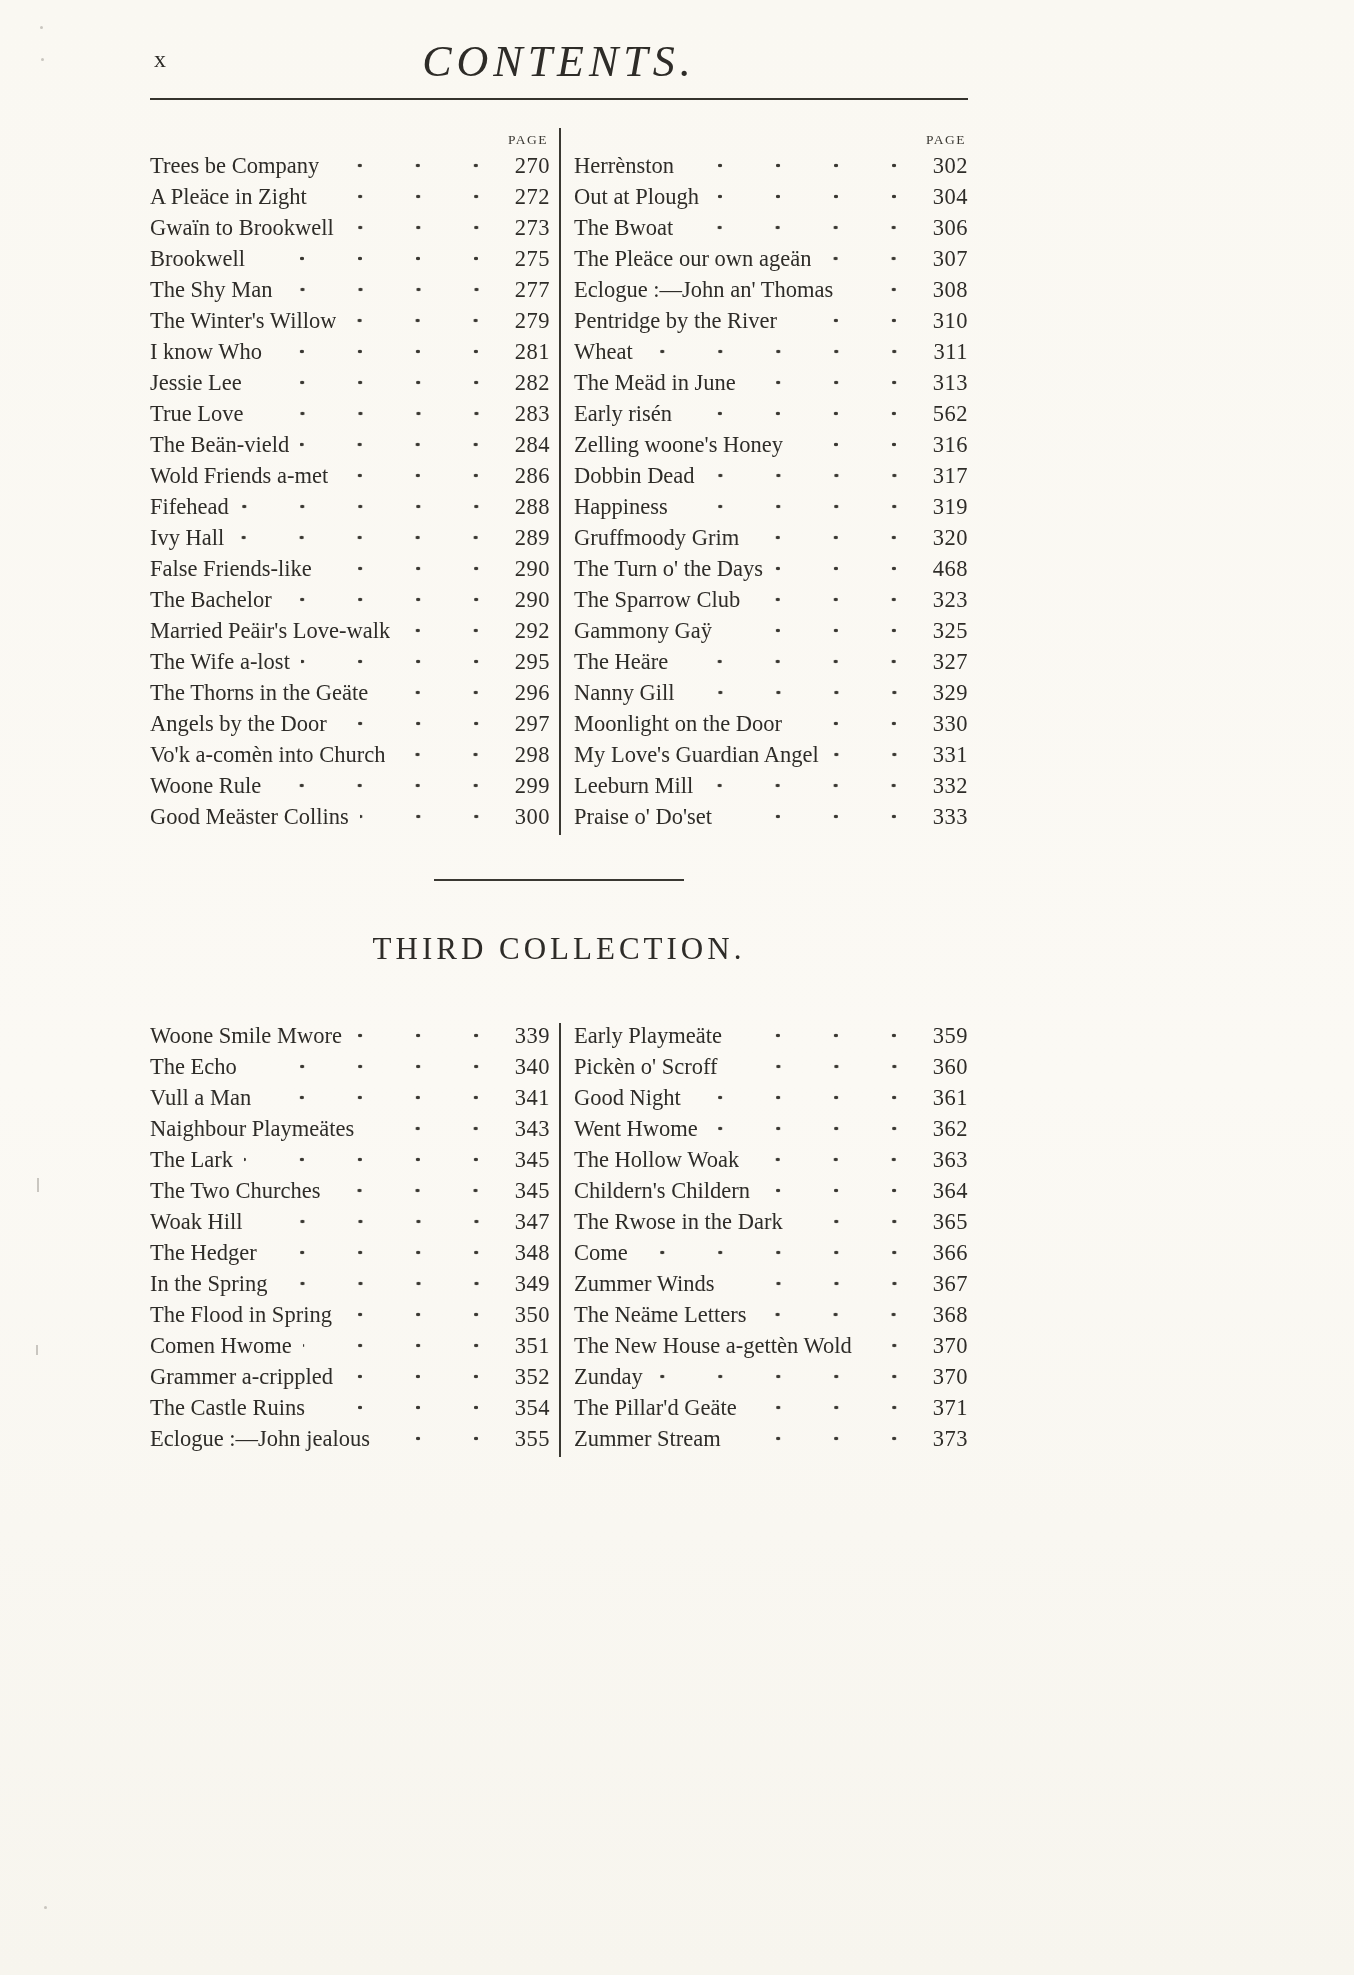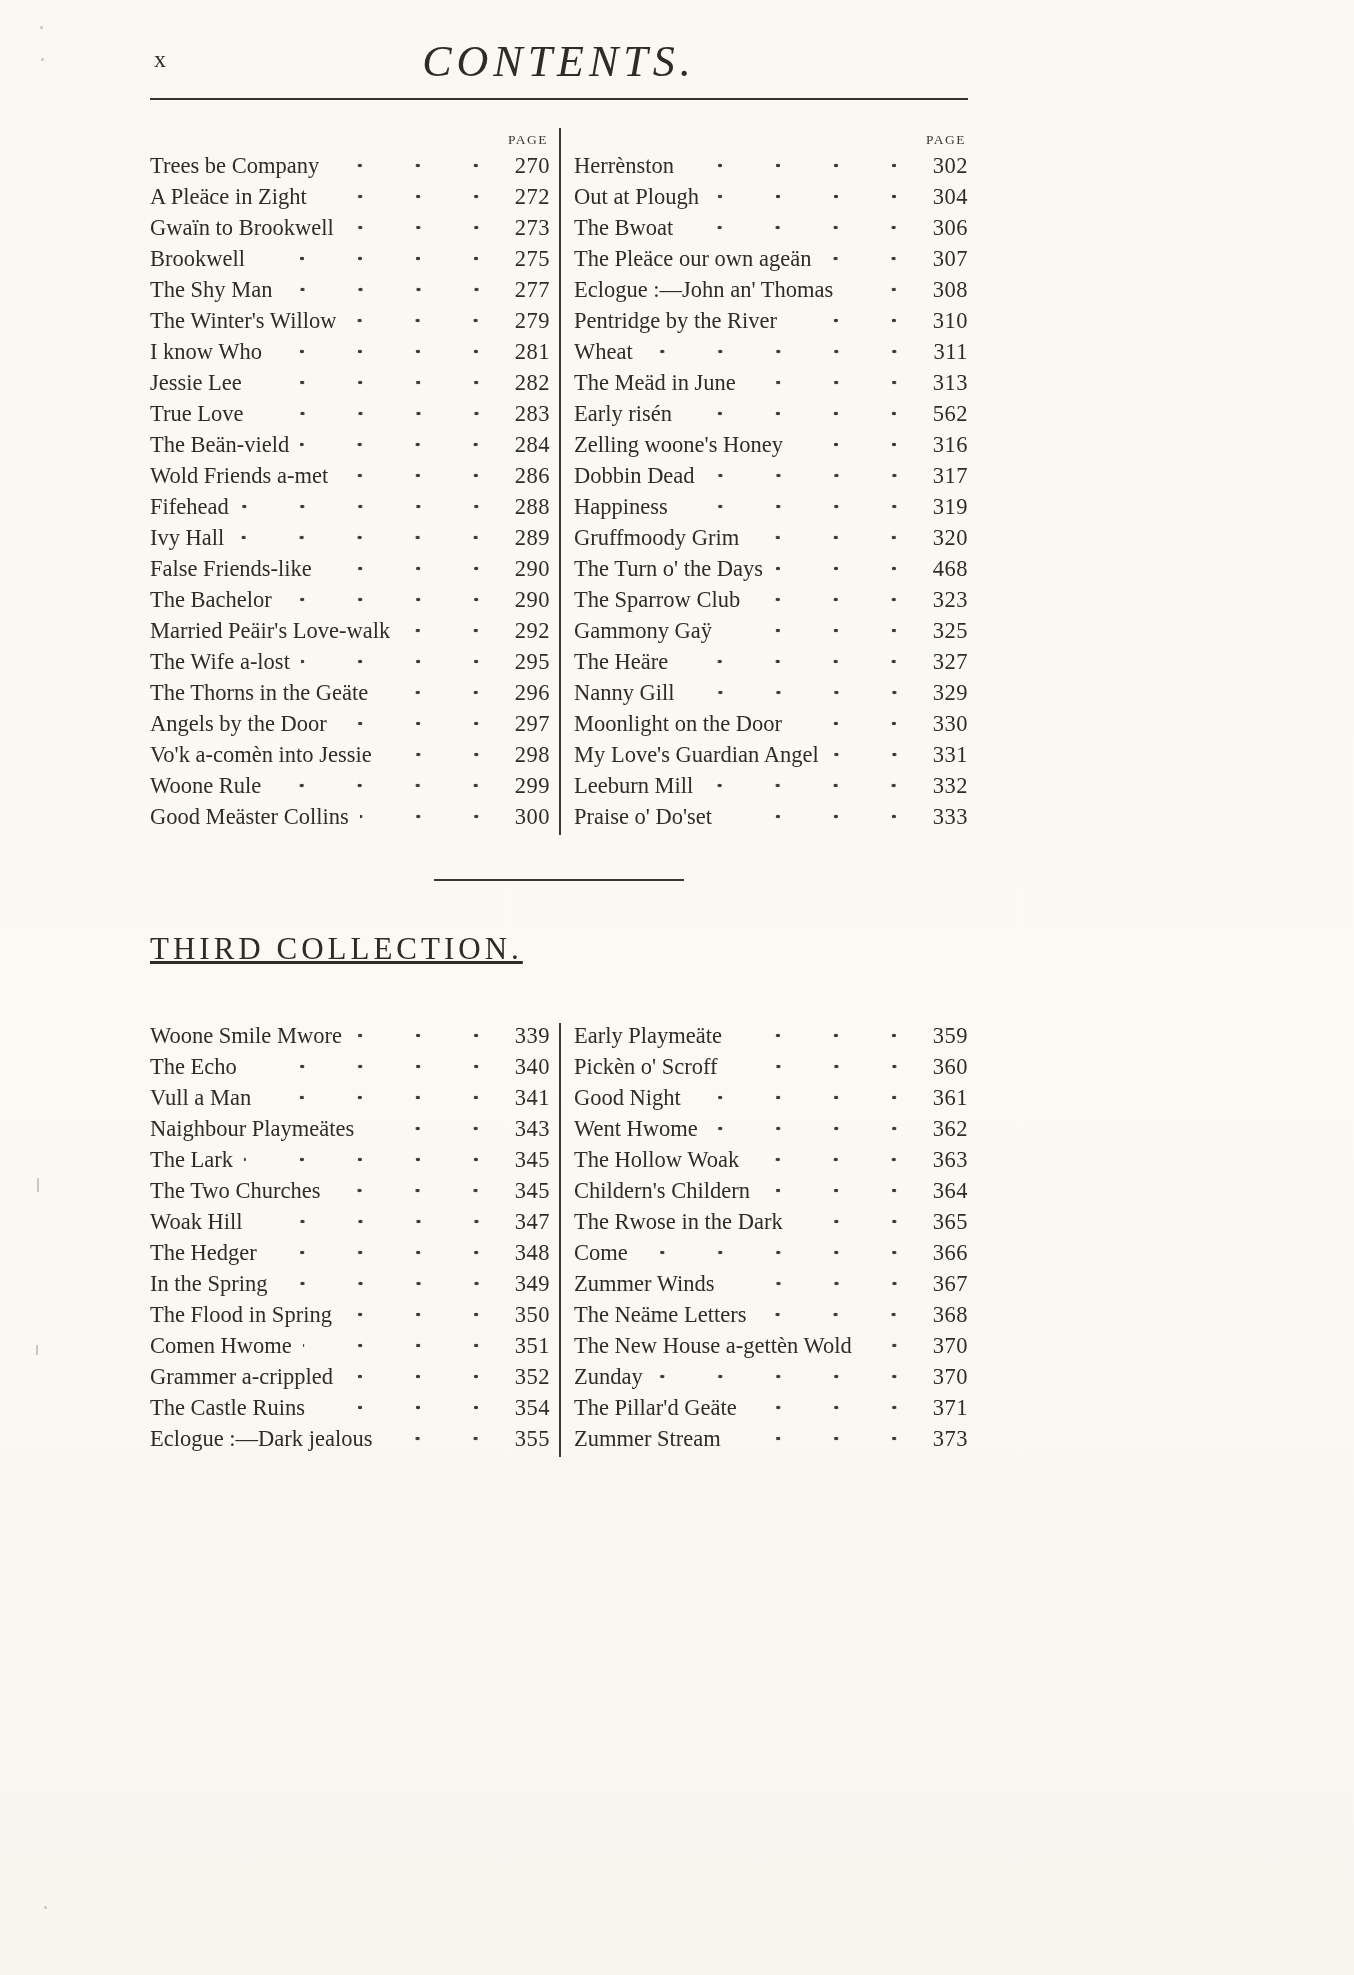--- a/index.html
+++ b/index.html
@@ -84,24 +84,24 @@
   }
 
   
   .section-divider {
     width: 250px;
     margin: 44px auto 0 auto;
     border-top: 2px solid #3a3832;
   }
   .collection-heading {
     margin: 50px 0 0 0;
+    text-align: center;
     font-size: 31px;
     font-weight: 400;
     letter-spacing: 4px;
-    text-decoration: underline;
   }
   .toc-second { margin-top: 56px; }
 
   
   .artifact {
     position: absolute;
     background: #8d8a82;
     opacity: 0.45;
   }
   .a1 { left: 40px; top: 26px;  width: 3px; height: 3px; border-radius: 50%; }
@@ -221,21 +221,21 @@
               <span class="toc-title">The Thorns in the Geäte</span>
               <span class="toc-leader"></span>
               <span class="toc-page">296</span>
             </div>
             <div class="toc-row">
               <span class="toc-title">Angels by the Door</span>
               <span class="toc-leader"></span>
               <span class="toc-page">297</span>
             </div>
             <div class="toc-row">
-              <span class="toc-title">Vo'k a-comèn into Jessie</span>
+              <span class="toc-title">Vo'k a-comèn into Church</span>
               <span class="toc-leader"></span>
               <span class="toc-page">298</span>
             </div>
             <div class="toc-row">
               <span class="toc-title">Woone Rule</span>
               <span class="toc-leader"></span>
               <span class="toc-page">299</span>
             </div>
             <div class="toc-row">
               <span class="toc-title">Good Meäster Collins</span>
@@ -427,21 +427,21 @@
               <span class="toc-title">Grammer a-crippled</span>
               <span class="toc-leader"></span>
               <span class="toc-page">352</span>
             </div>
             <div class="toc-row">
               <span class="toc-title">The Castle Ruins</span>
               <span class="toc-leader"></span>
               <span class="toc-page">354</span>
             </div>
             <div class="toc-row">
-              <span class="toc-title">Eclogue :—Dark jealous</span>
+              <span class="toc-title">Eclogue :—John jealous</span>
               <span class="toc-leader"></span>
               <span class="toc-page">355</span>
             </div>
           </div>
       </div>
       <div class="col col-right">
         <div class="entries">
             <div class="toc-row">
               <span class="toc-title">Early Playmeäte</span>
               <span class="toc-leader"></span>

